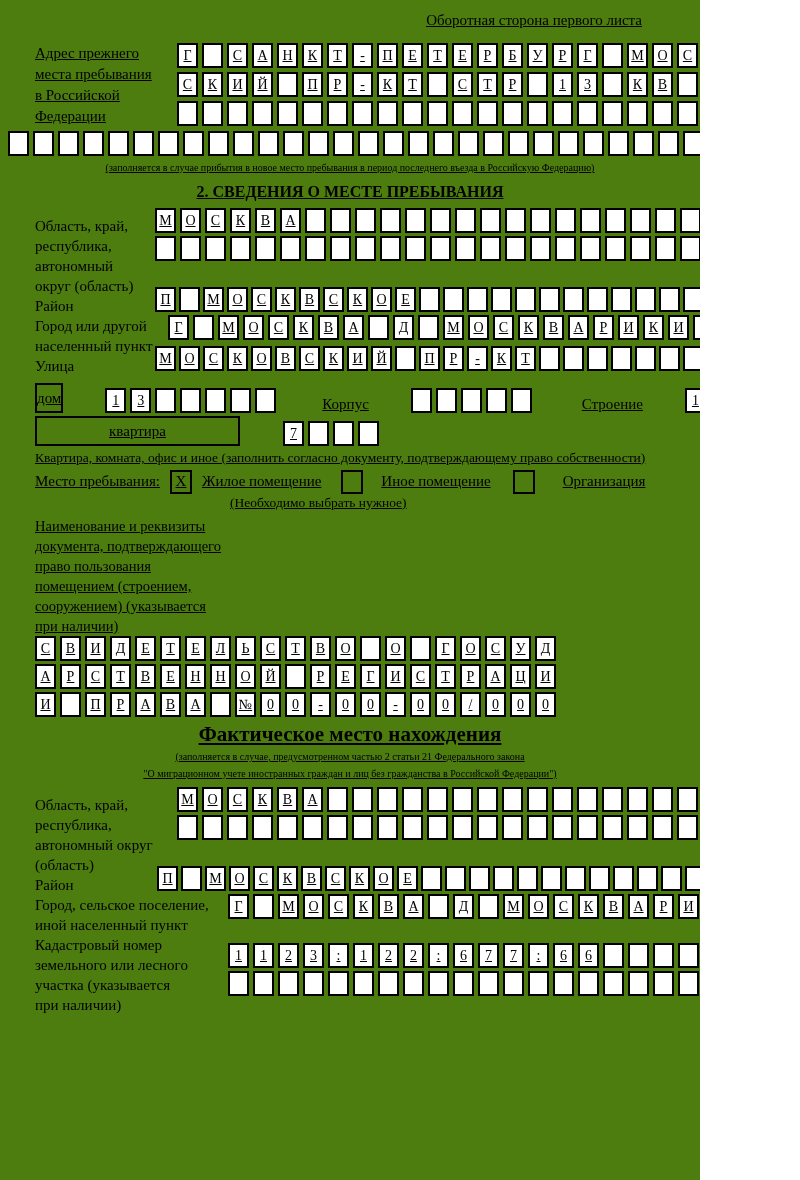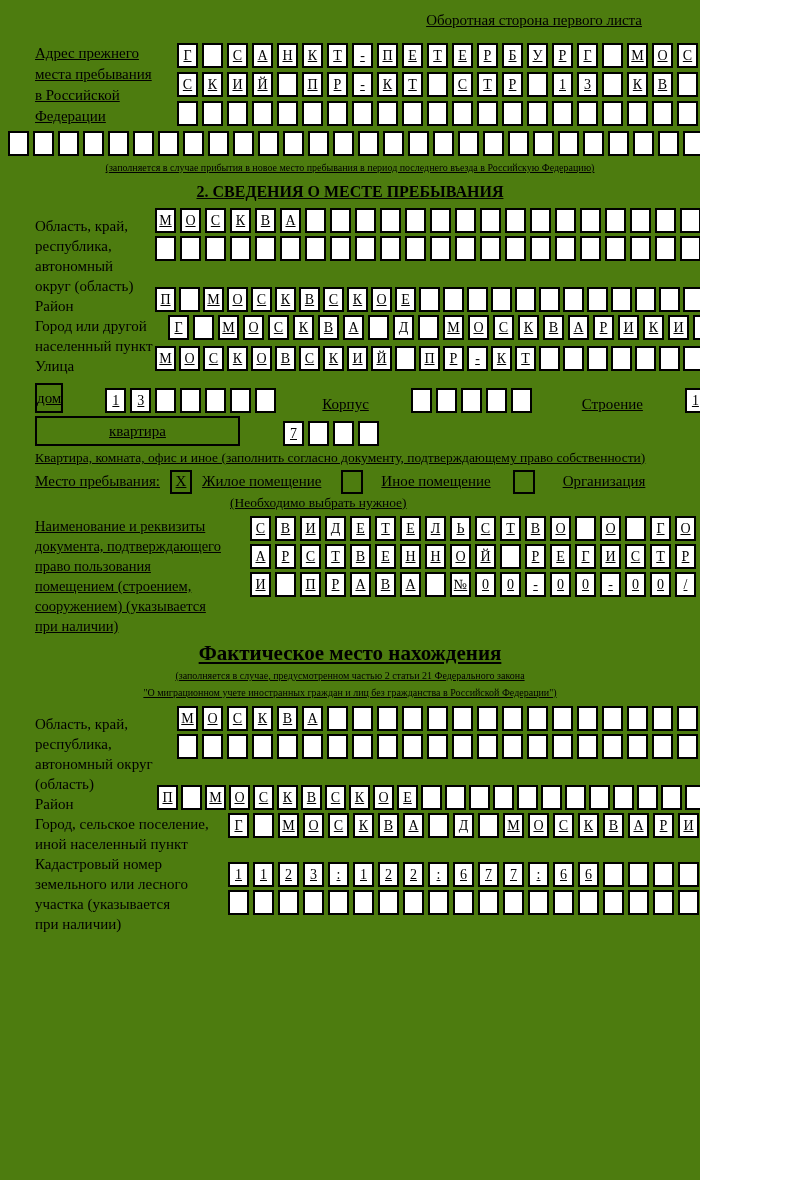--- a/index.html
+++ b/index.html
@@ -30,21 +30,21 @@
   .sect .r0{margin-left:120px;}
   .s2h{height:168px;}
   .domrow{display:flex;align-items:flex-end;margin:7px 0 0 35px;height:30px;gap:36px;}
   .lblbox{box-sizing:border-box;border:2px solid #000;height:30px;display:flex;align-items:center;justify-content:center;}
   .dombox{width:168px;}
   .kvbox{width:205px;}
   .cap{margin:3px 0 0 35px;font-size:13.5px;line-height:17px;}
   .stay{display:flex;align-items:center;margin:3px 0 0 35px;height:25px;}
   .chk{box-sizing:border-box;width:22px;height:24px;border:2px solid #000;display:flex;align-items:center;justify-content:center;font-size:15px;}
   .staynote{margin:0 0 0 230px;font-size:13.5px;line-height:17px;}
-  .doc{display:flex;margin:5px 0 0 35px;}
+  .doc{display:flex;margin:5px 0 0 35px;flex-direction:column;}
   .doc .lbl{width:215px;flex:0 0 auto;line-height:20px;font-size:14.5px;}
   .doc .rows{display:flex;flex-direction:column;gap:3px;}
   .facthdr{margin-top:7px;text-align:center;font-weight:bold;font-size:21px;line-height:21px;}
   .facth{height:220px;}
   .stampwrap{margin:4px 0 0 350px;width:440px;}
   .stamp{box-sizing:border-box;width:358px;height:160px;border:2px solid #000;margin-left:44px;}
   .stampcap{margin-top:3px;text-align:center;font-size:13.5px;line-height:17px;}
 </style>
 </head>
 <body>

